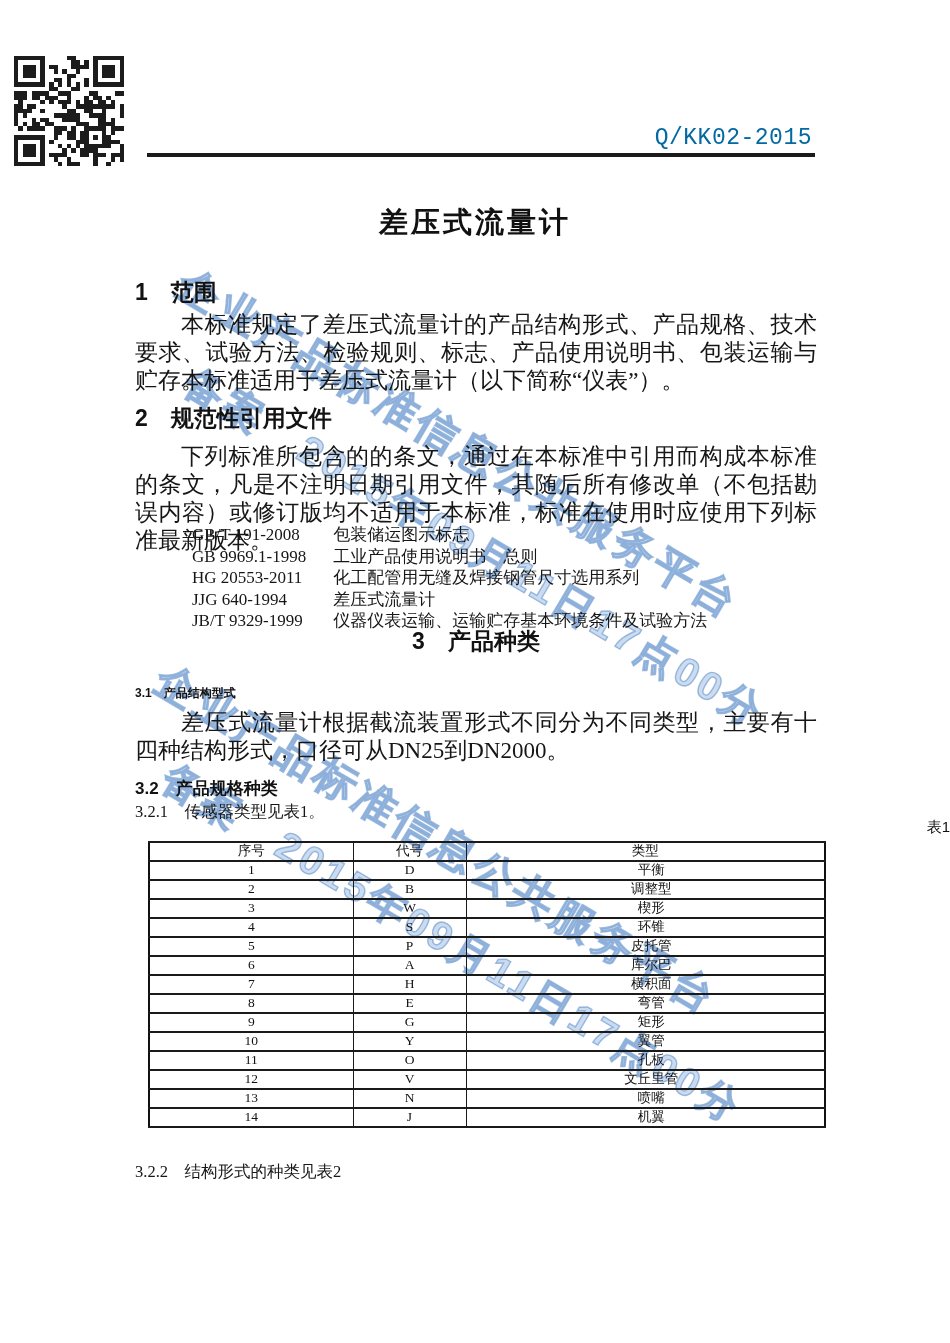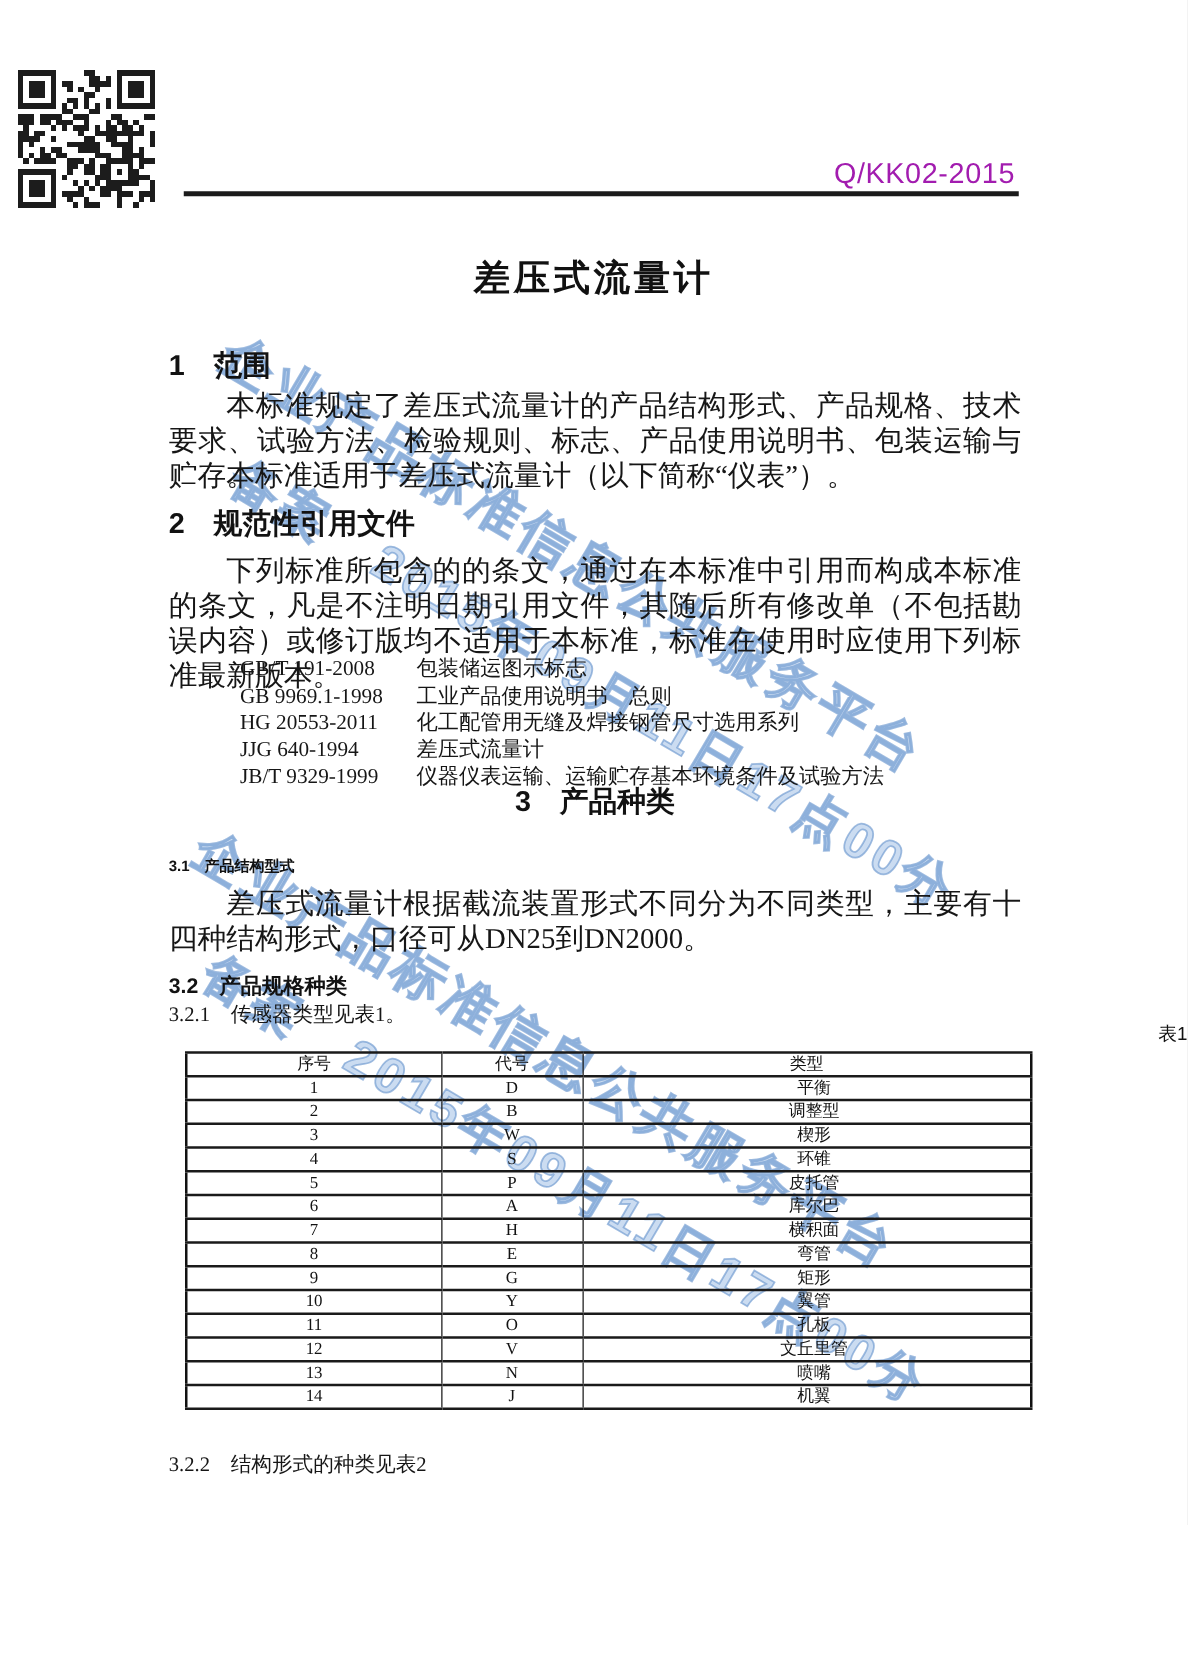--- a/index.html
+++ b/index.html
@@ -6,22 +6,22 @@
   .page {
     position:relative; width:950px; height:1343px; margin:0 auto;
     background:#ffffff; overflow:hidden;
     font-family:"Liberation Serif","DejaVu Serif",serif;
     color:#161616;
   }
   
   .qr { position:absolute; left:14px; top:54px; width:110px; height:114px; }
   .doc-number {
     position:absolute; right:138px; top:125px;
-    font-family:Liberation Sans, sans-serif;
-    font-size:23px; font-weight:500; letter-spacing:0.5px; color:#a21caf;
+    font-family:Liberation Mono, monospace;
+    font-size:23px; font-weight:500; letter-spacing:0.5px; color:#0369a1;
   }
   .header-rule {
     position:absolute; left:147px; top:153px; width:668px; height:4px;
     background:#1b1b1b;
   }
   .doc-title {
     position:absolute; left:0; top:203px; width:950px; text-align:center;
     font-family:"Liberation Sans","DejaVu Sans",sans-serif;
     font-size:29px; font-weight:bold; letter-spacing:3px; color:#111;
   }

